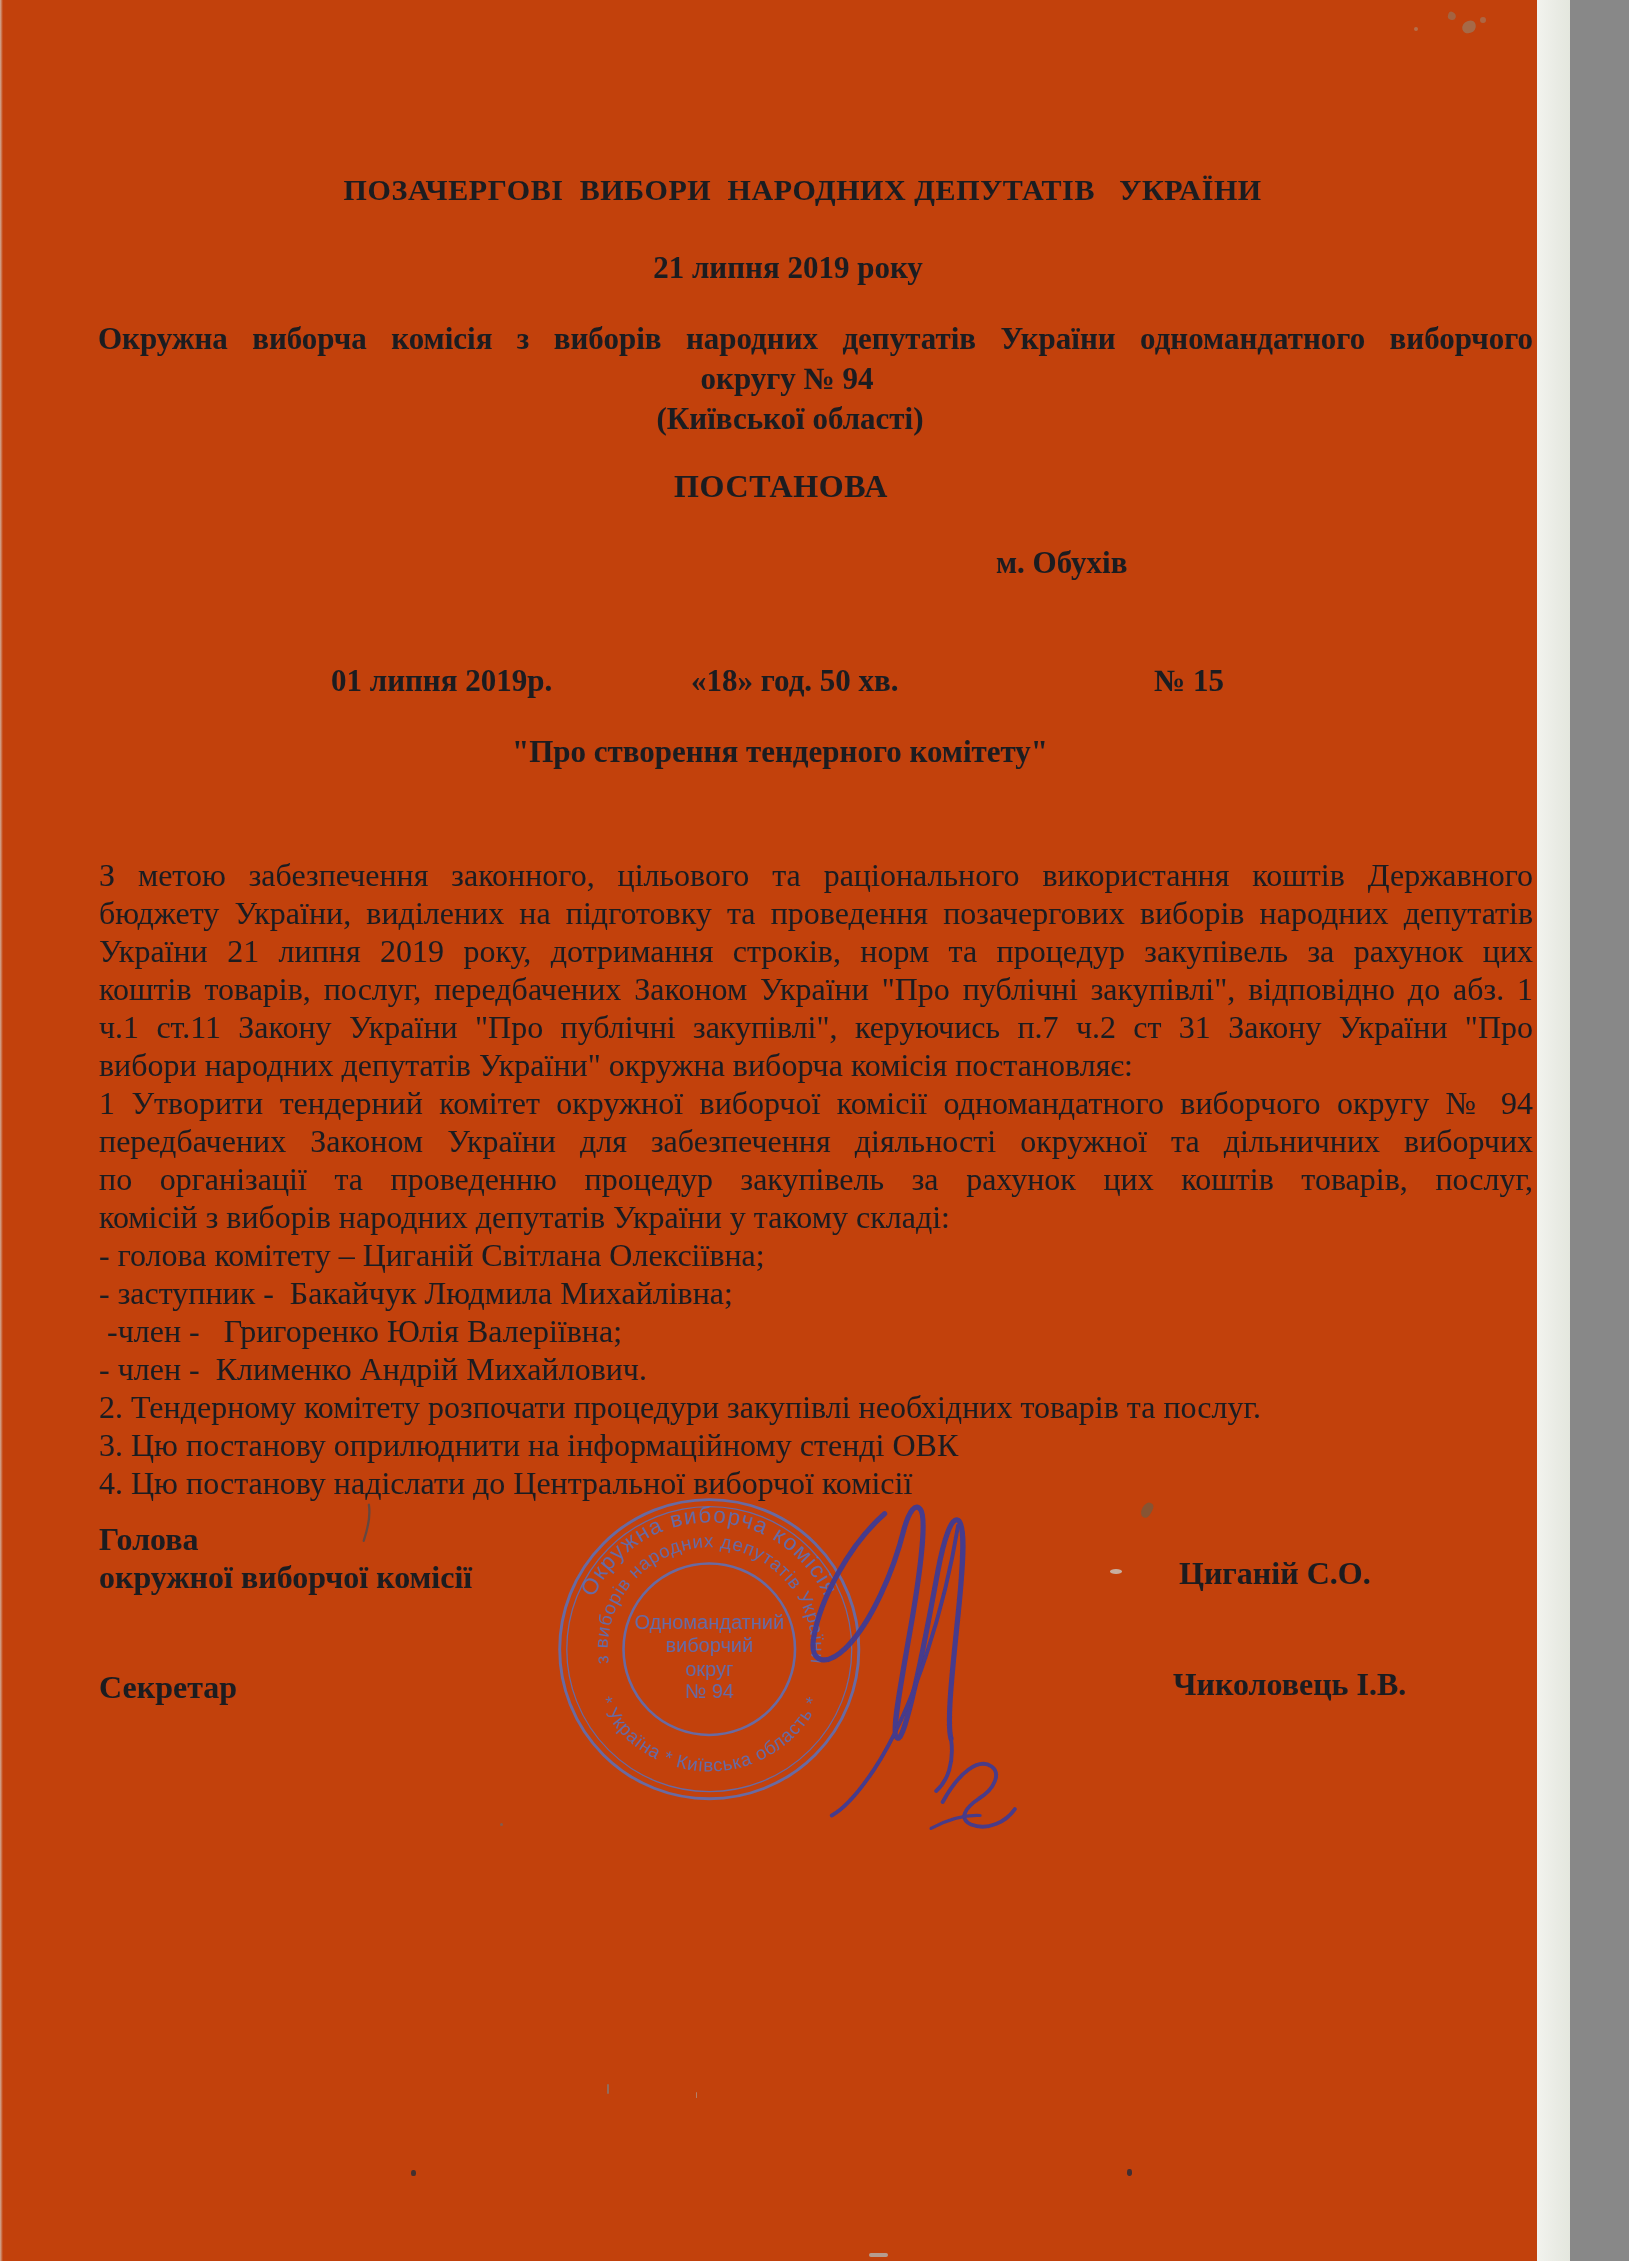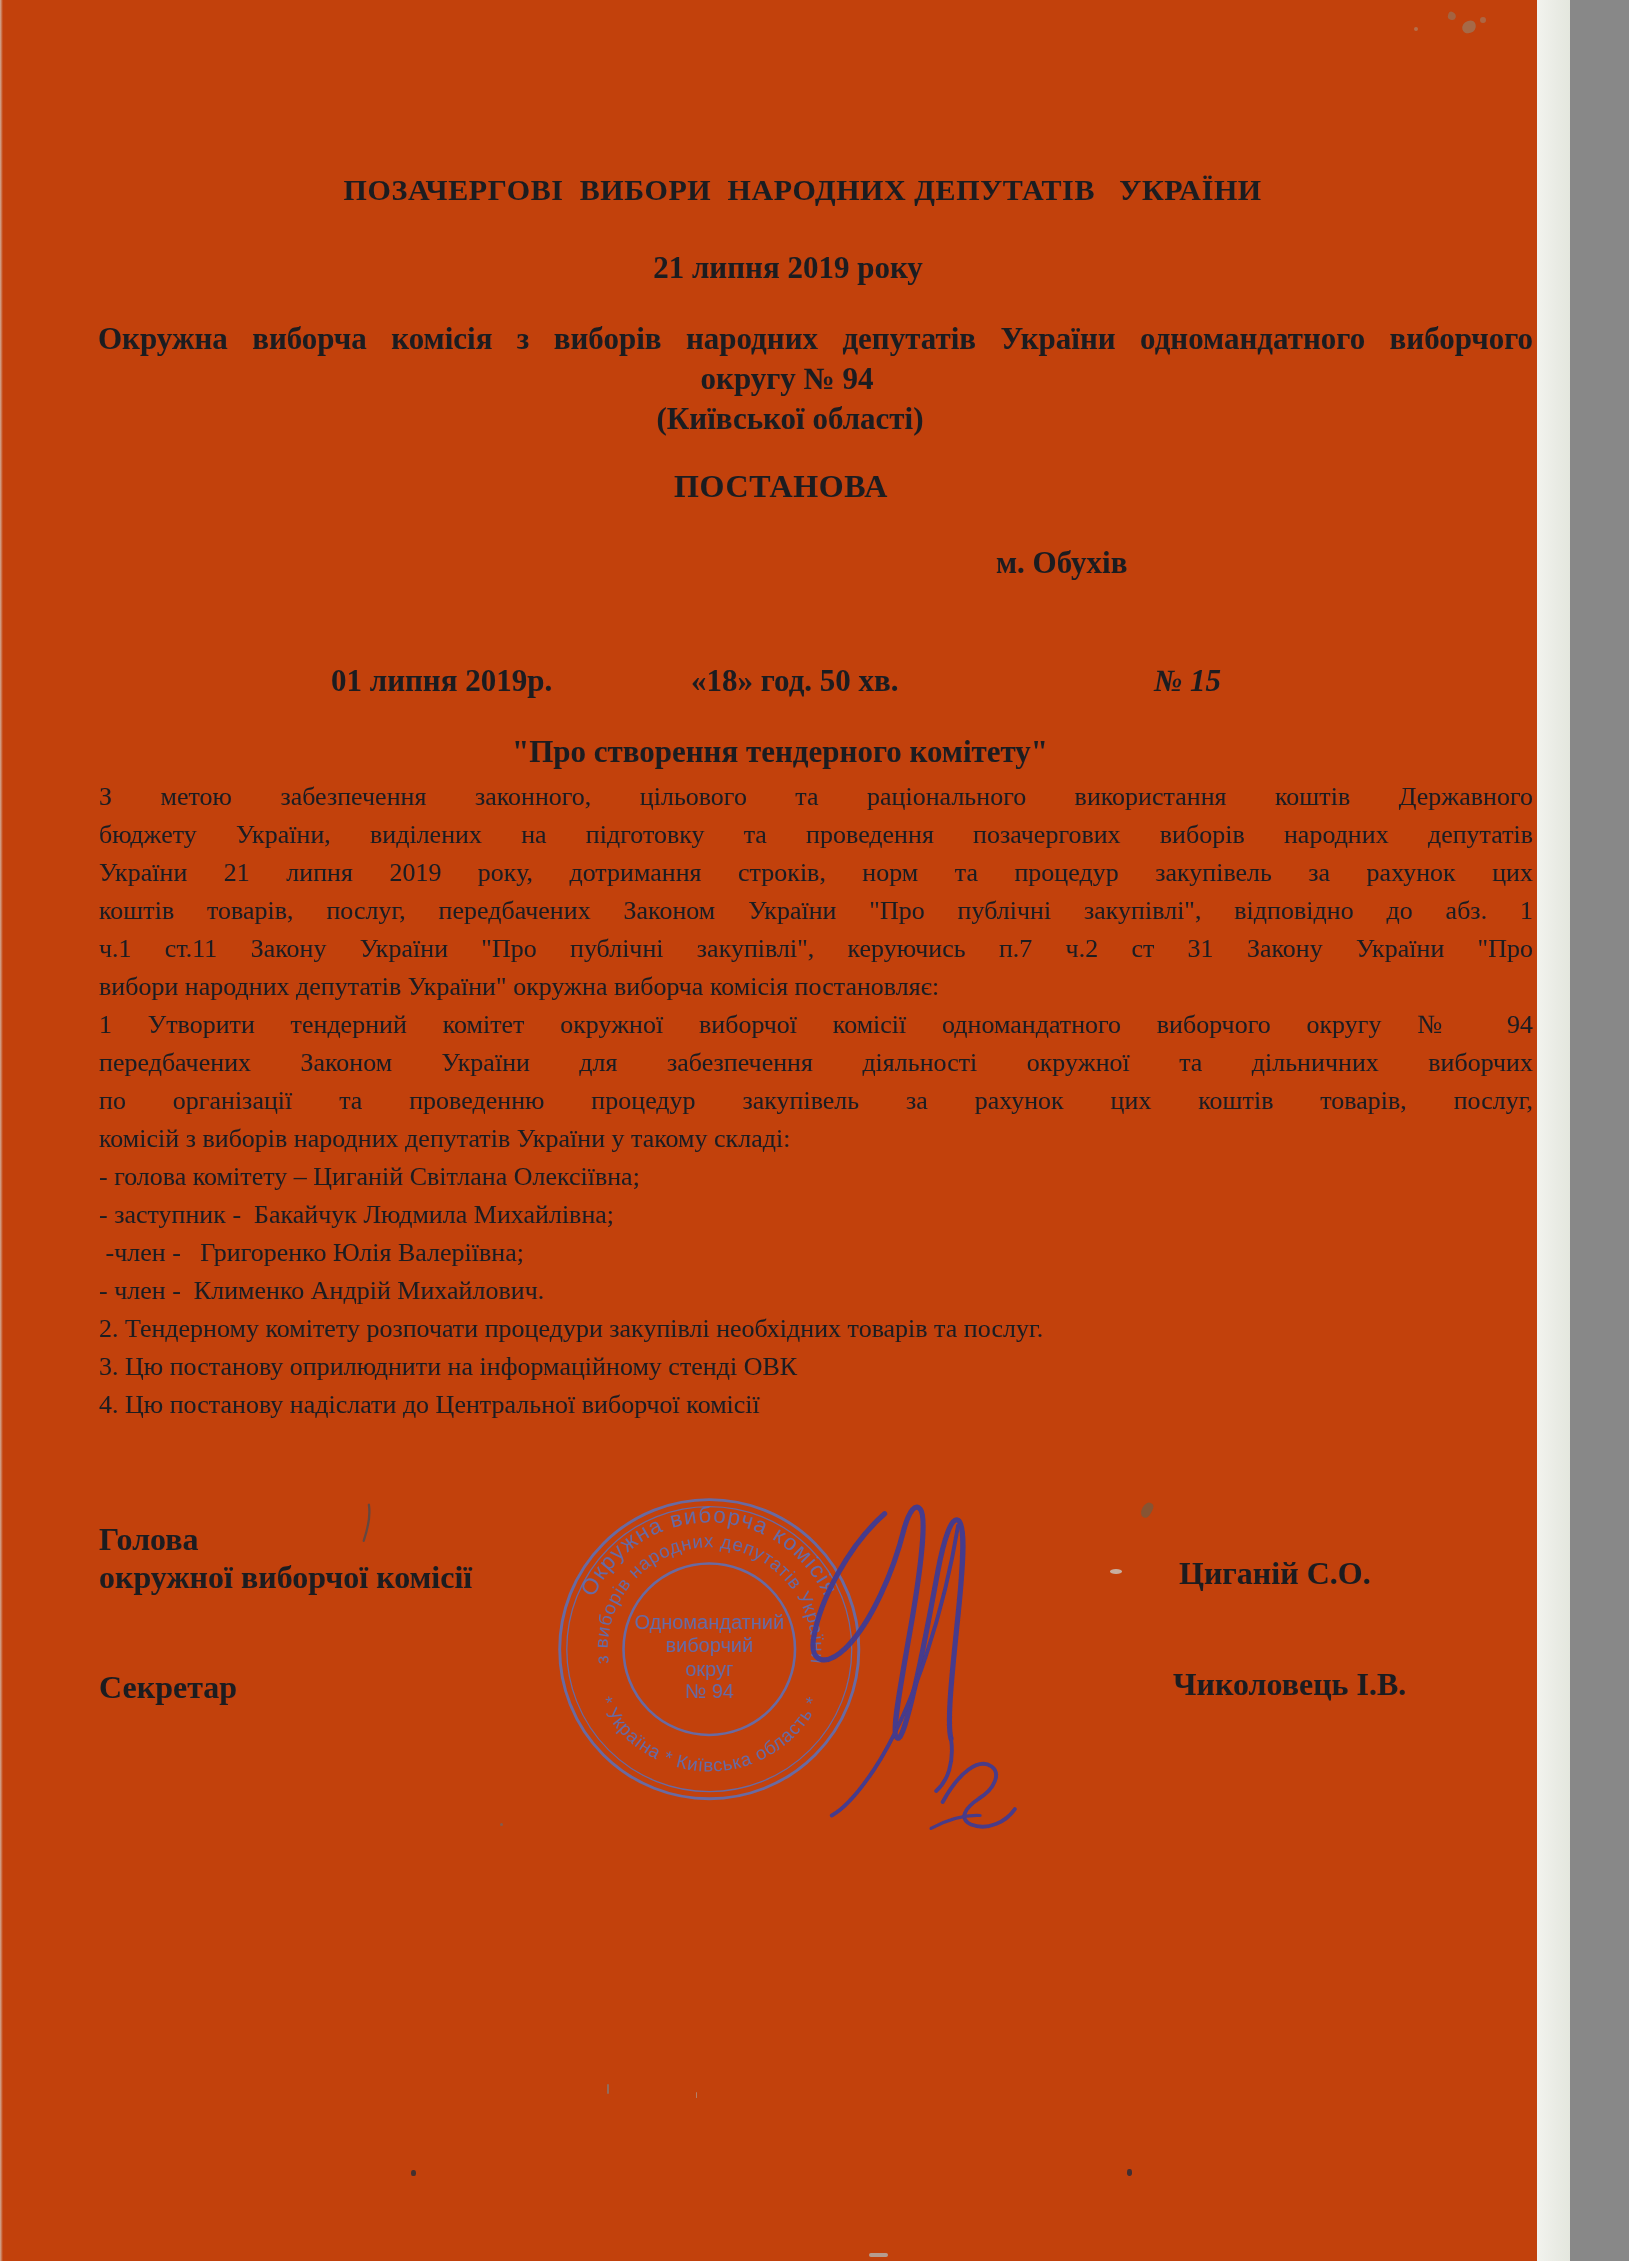--- a/index.html
+++ b/index.html
@@ -22,22 +22,22 @@
   .f48{font-size:31px;line-height:37px;}
   .f50{font-size:32px;line-height:37px;}
 
   .commission-just{
     position:absolute;left:98px;top:320px;width:1435px;
     font-size:31px;line-height:37px;font-weight:bold;
     text-align:justify;text-align-last:justify;white-space:normal;
   }
 
   .body-block{
-    position:absolute;left:99px;top:778px;width:1434px;
-    font-size:26px;line-height:38px;
+    position:absolute;left:99px;top:856px;width:1434px;
+    font-size:32px;line-height:38px;
   }
   .bl{height:38px;white-space:pre;overflow:visible;}
   .just{text-align:justify;text-align-last:justify;white-space:normal;}
 
   
   .edge-strip{
     position:absolute;top:0;right:0;width:33px;height:2261px;
     background:linear-gradient(to right,#f2f3ee,#e9ebe4 60%,#e4e7de);
   }
   .edge-line{
@@ -79,21 +79,21 @@
   <div class="line center b f48 txt" style="top:360px;transform:translateX(-28px);">округу № 94</div>
 
   <div class="line center b f48 txt" style="top:400px;transform:translateX(-25px);">(Київської області)</div>
 
   <div class="line center b f50 txt" style="top:468px;transform:translateX(-34px);letter-spacing:0.6px;">ПОСТАНОВА</div>
 
   <div class="line b f48 txt" style="left:957px;top:544px;margin-left:39px;">м. Обухів</div>
 
   <div class="line b f48 txt" style="left:331px;top:662px;">01 липня 2019р.</div>
   <div class="line b f48 txt" style="left:691px;top:662px;">«18» год. 50 хв.</div>
-  <div class="line b f48 txt" style="left:1154px;top:662px;font-style:italic;">№ 15</div>
+  <div class="line b f48 txt" style="left:1154px;top:662px;">№ 15</div>
 
   <div class="line center b f48 txt" style="top:733px;transform:translateX(-35px);">"Про створення тендерного комітету"</div>
 
   <div class="body-block txt">
     <div class="bl just">З метою забезпечення законного, цільового та раціонального використання коштів Державного</div>
     <div class="bl just">бюджету України, виділених на підготовку та проведення позачергових виборів народних депутатів</div>
     <div class="bl just">України 21 липня 2019 року, дотримання строків, норм та процедур закупівель за рахунок цих</div>
     <div class="bl just">коштів товарів, послуг, передбачених Законом України "Про публічні закупівлі", відповідно до абз. 1</div>
     <div class="bl just">ч.1 ст.11 Закону України "Про публічні закупівлі", керуючись п.7 ч.2 ст 31 Закону України "Про</div>
     <div class="bl">вибори народних депутатів України" окружна виборча комісія постановляє:</div>

